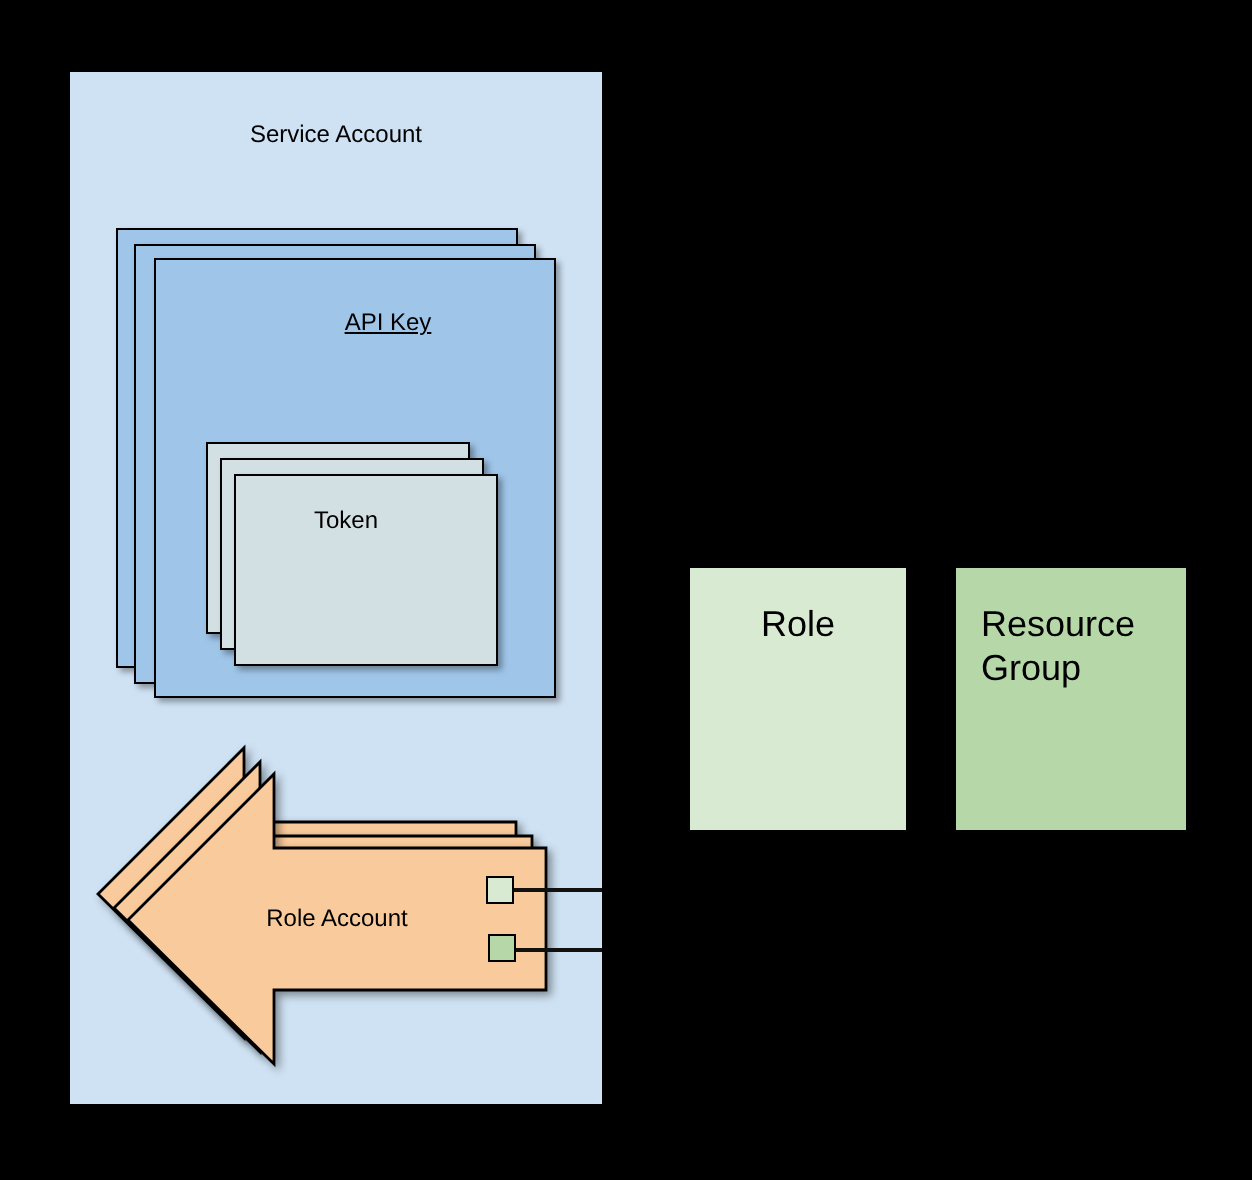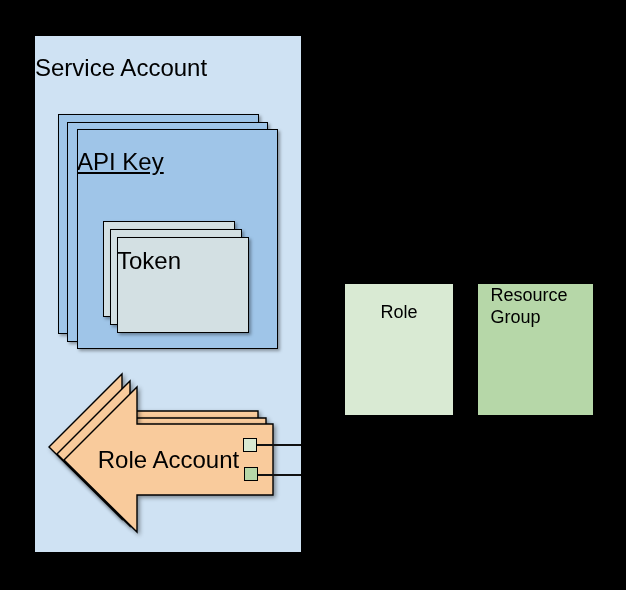--- a/index.html
+++ b/index.html
@@ -6,23 +6,24 @@
   body{
     width:626px;height:590px;
     background:#000;
     position:relative;
     font-family:"Liberation Sans", sans-serif;
     color:#000;
     overflow:hidden;
   }
   .abs{position:absolute;}
   .label{
-    font-size:24px;
+    font-size:12px;
     line-height:21px;
     color:#000;
+    text-align:center;
   }
 
   
   #service-account{
     left:35px;top:36px;width:266px;height:516px;
     background:#cfe2f3;
   }
   #service-account-label{
     left:35px;top:57px;width:266px;
   }
@@ -69,21 +70,21 @@
   #resource-group-connector{left:258px;top:474px;width:43px;}
 
   
   #role-box{
     left:345px;top:284px;width:108px;height:131px;
     background:#d9ead3;padding-top:17px;box-sizing:border-box;
     text-align:center;
   }
   #resource-group-box{
     left:478px;top:284px;width:115px;height:131px;
-    background:#b6d7a8;box-sizing:border-box;
+    background:#b6d7a8;padding-top:17px;box-sizing:border-box;
     text-align:center;
   }
   .wrap-label{
     display:inline-block;
     text-align:left;
     max-width:90px;
     font-size:18px;line-height:22px;
   }
 </style>
 </head>

